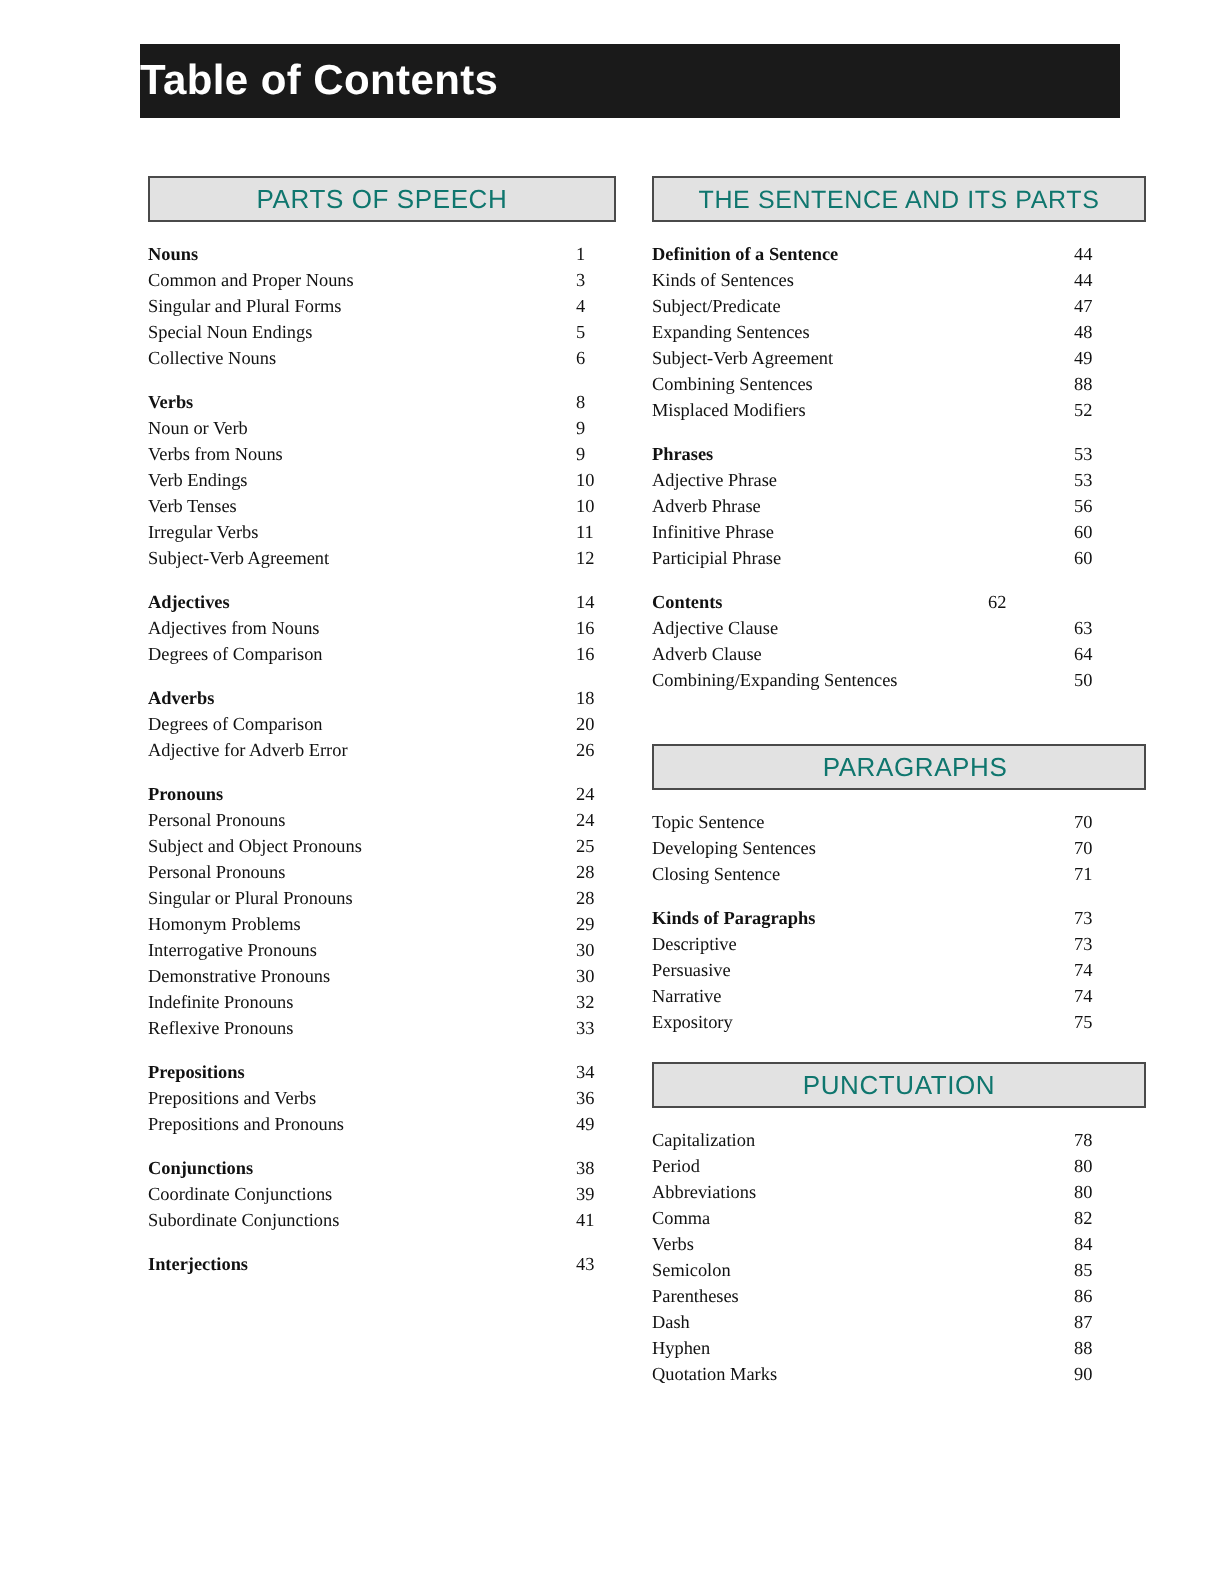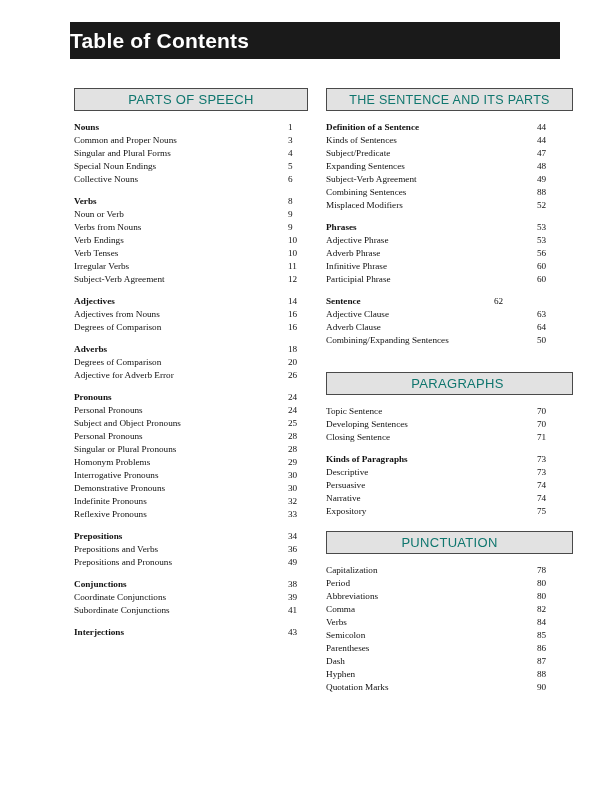--- a/index.html
+++ b/index.html
@@ -272,21 +272,21 @@
             <span class="label">Infinitive Phrase</span>
             <span class="pageno">60</span>
           </div>
           <div class="row">
             <span class="label">Participial Phrase</span>
             <span class="pageno">60</span>
           </div>
         </div>
         <div class="group">
           <div class="row head">
-            <span class="label">Sentence</span>
+            <span class="label">Contents</span>
             <span class="pageno shifted">62</span>
           </div>
           <div class="row">
             <span class="label">Adjective Clause</span>
             <span class="pageno">63</span>
           </div>
           <div class="row">
             <span class="label">Adverb Clause</span>
             <span class="pageno">64</span>
           </div>

